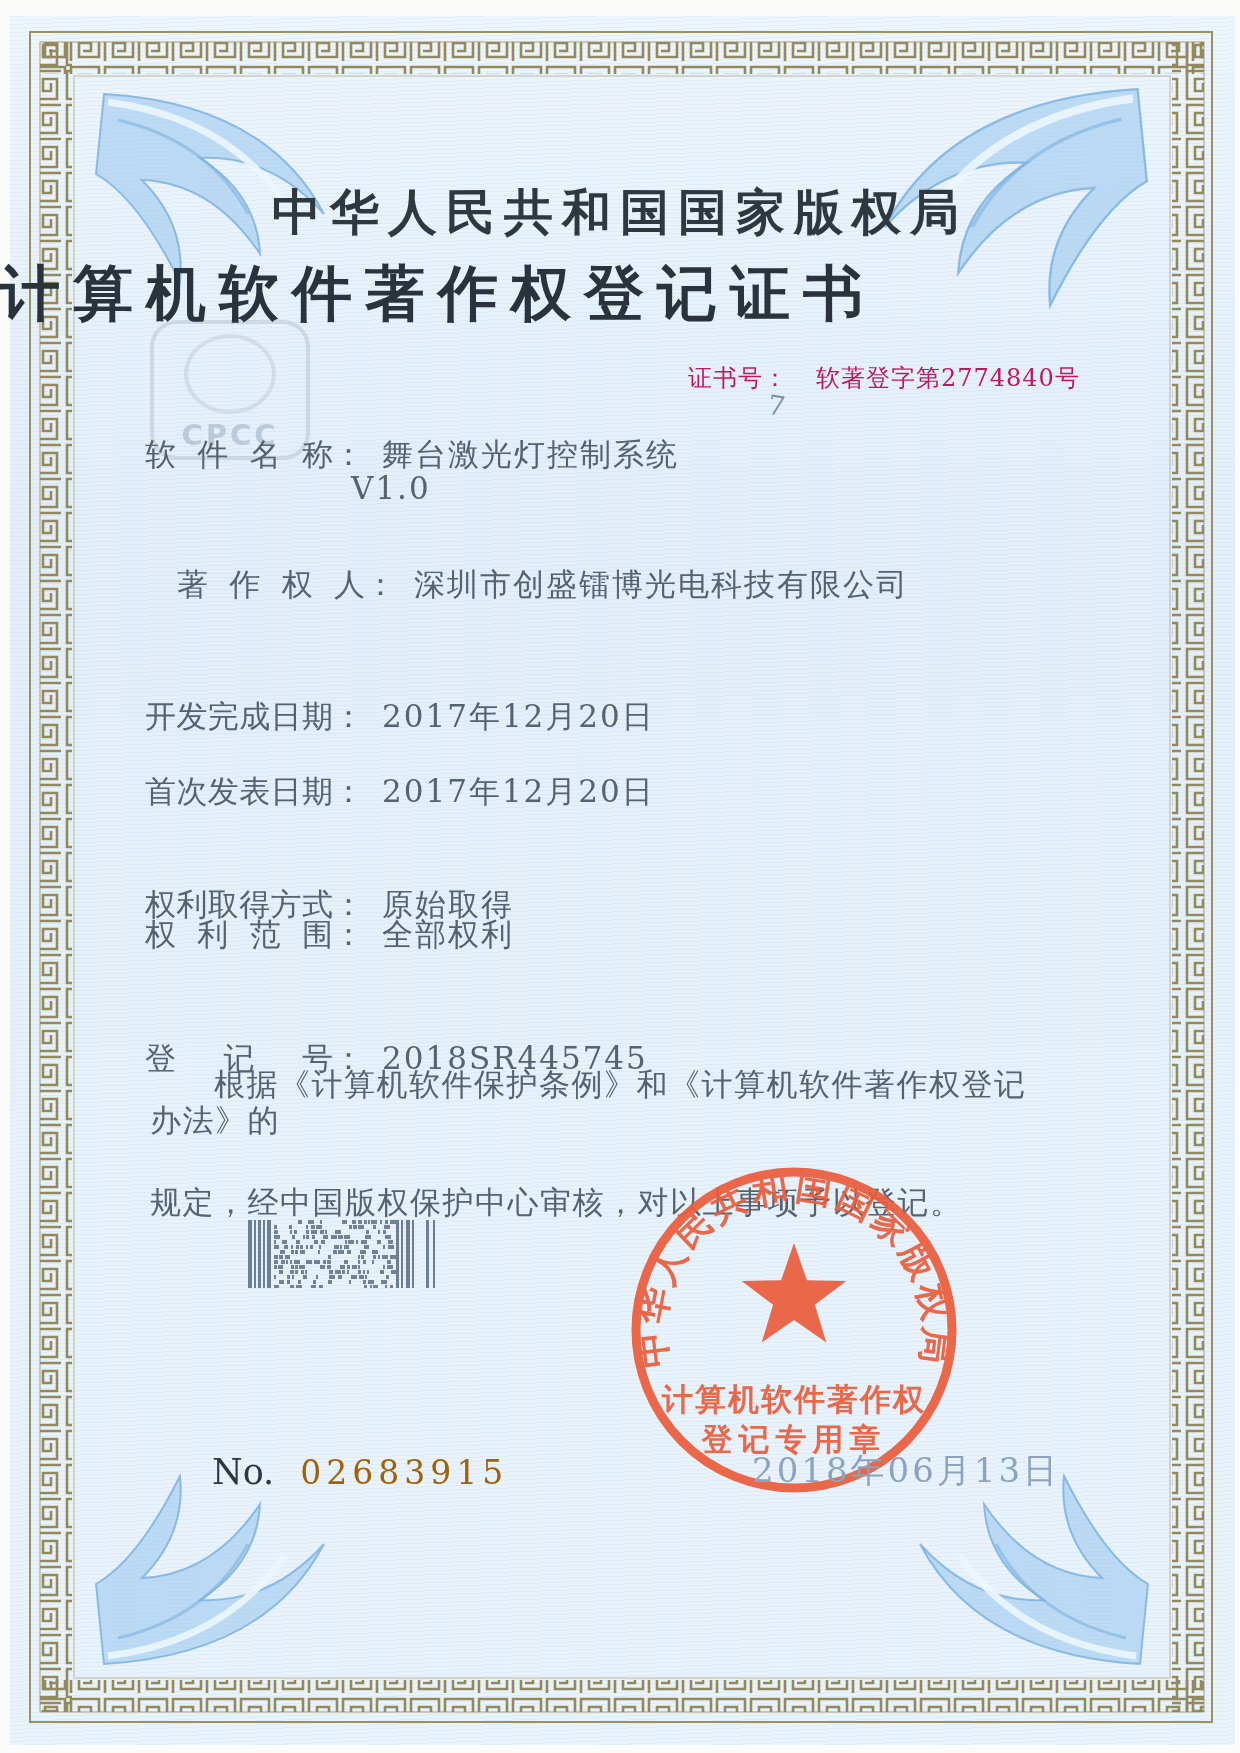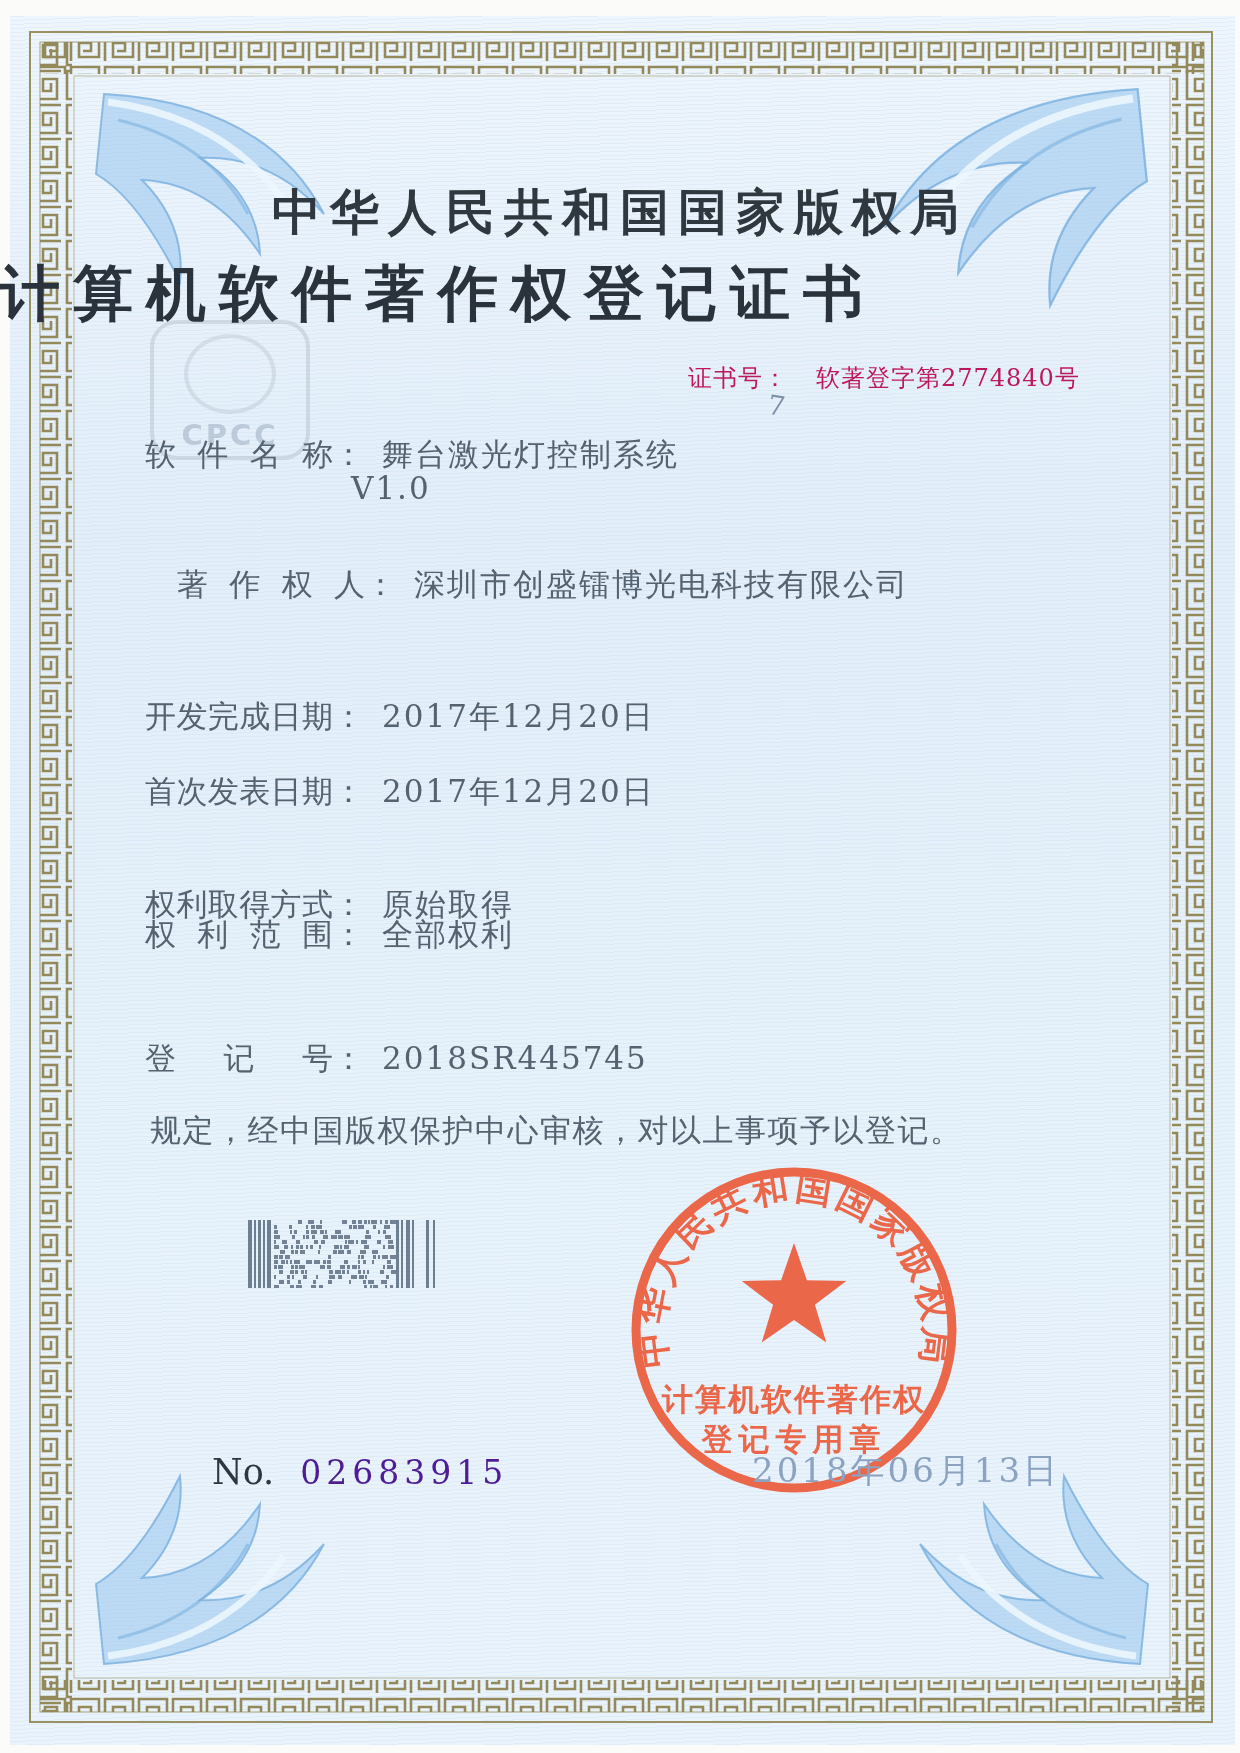--- a/index.html
+++ b/index.html
@@ -43,21 +43,21 @@
   .fvalue{letter-spacing:2px;}
   .r1{top:434px;} .r1b{position:absolute;left:351px;top:470px;font-size:31px;color:#55626f;letter-spacing:2px;}
   .r2{top:564px;margin-left:32px;} .r3{top:696px;} .r4{top:771px;} .r5{top:884px;} .r6{top:914px;} .r7{top:1038px;}
   .body-text{position:absolute;left:150px;top:1066px;width:888px;font-size:31px;color:#55626f;line-height:36px;}
   .body-text .l1{text-indent:64px;letter-spacing:1.5px;}
   .body-text .l2{margin-top:46px;letter-spacing:1.5px;}
   .barcode{position:absolute;left:248px;top:1220px;width:192px;height:68px;opacity:.82;}
   .seal{position:absolute;left:612px;top:1148px;width:364px;height:364px;opacity:.92;}
   .date-line{position:absolute;left:752px;top:1448px;font-size:34px;color:#8ba3c1;letter-spacing:3px;}
   .no-line{position:absolute;left:212px;top:1452px;font-size:35px;color:#2e3741;}
-  .no-line .no-value{color:#4c1d95;margin-left:26px;letter-spacing:5px;font-size:33px;}
+  .no-line .no-value{color:#a16207;margin-left:26px;letter-spacing:5px;font-size:33px;}
 </style>
 </head>
 <body>
 
 <div class="paper"></div>
 
 <svg class="frame" viewBox="0 0 1240 1753">
   <defs>
     <pattern id="mh" width="34" height="32" patternUnits="userSpaceOnUse">
       <path d="M3,29 V3 H31 V25 H11 V11 H23 V19 H15" fill="none" stroke="#93895a" stroke-width="2.6"></path>
@@ -120,20 +120,21 @@
 
 <div class="field-row r6">
   <span class="flabel">权利范围</span><span class="fcolon">：</span><span class="fvalue">全部权利</span>
 </div>
 
 <div class="field-row r7">
   <span class="flabel">登记号</span><span class="fcolon">：</span><span class="fvalue">2018SR445745</span>
 </div>
 
 <div class="body-text">
+  <div class="l1">根据《计算机软件保护条例》和《计算机软件著作权登记办法》的</div>
   <div class="l2">规定，经中国版权保护中心审核，对以上事项予以登记。</div>
 </div>
 
 <svg class="barcode" viewBox="0 0 192 68" id="bc">
     <rect x="0" y="0" width="4" height="68" fill="#55677c"></rect>
     <rect x="6" y="0" width="2" height="68" fill="#55677c"></rect>
     <rect x="10" y="0" width="3" height="68" fill="#55677c"></rect>
     <rect x="15" y="0" width="2" height="68" fill="#55677c"></rect>
     <rect x="19" y="0" width="4" height="68" fill="#55677c"></rect>
     <rect x="50" y="0" width="4" height="4" fill="#5a6b80"></rect>

